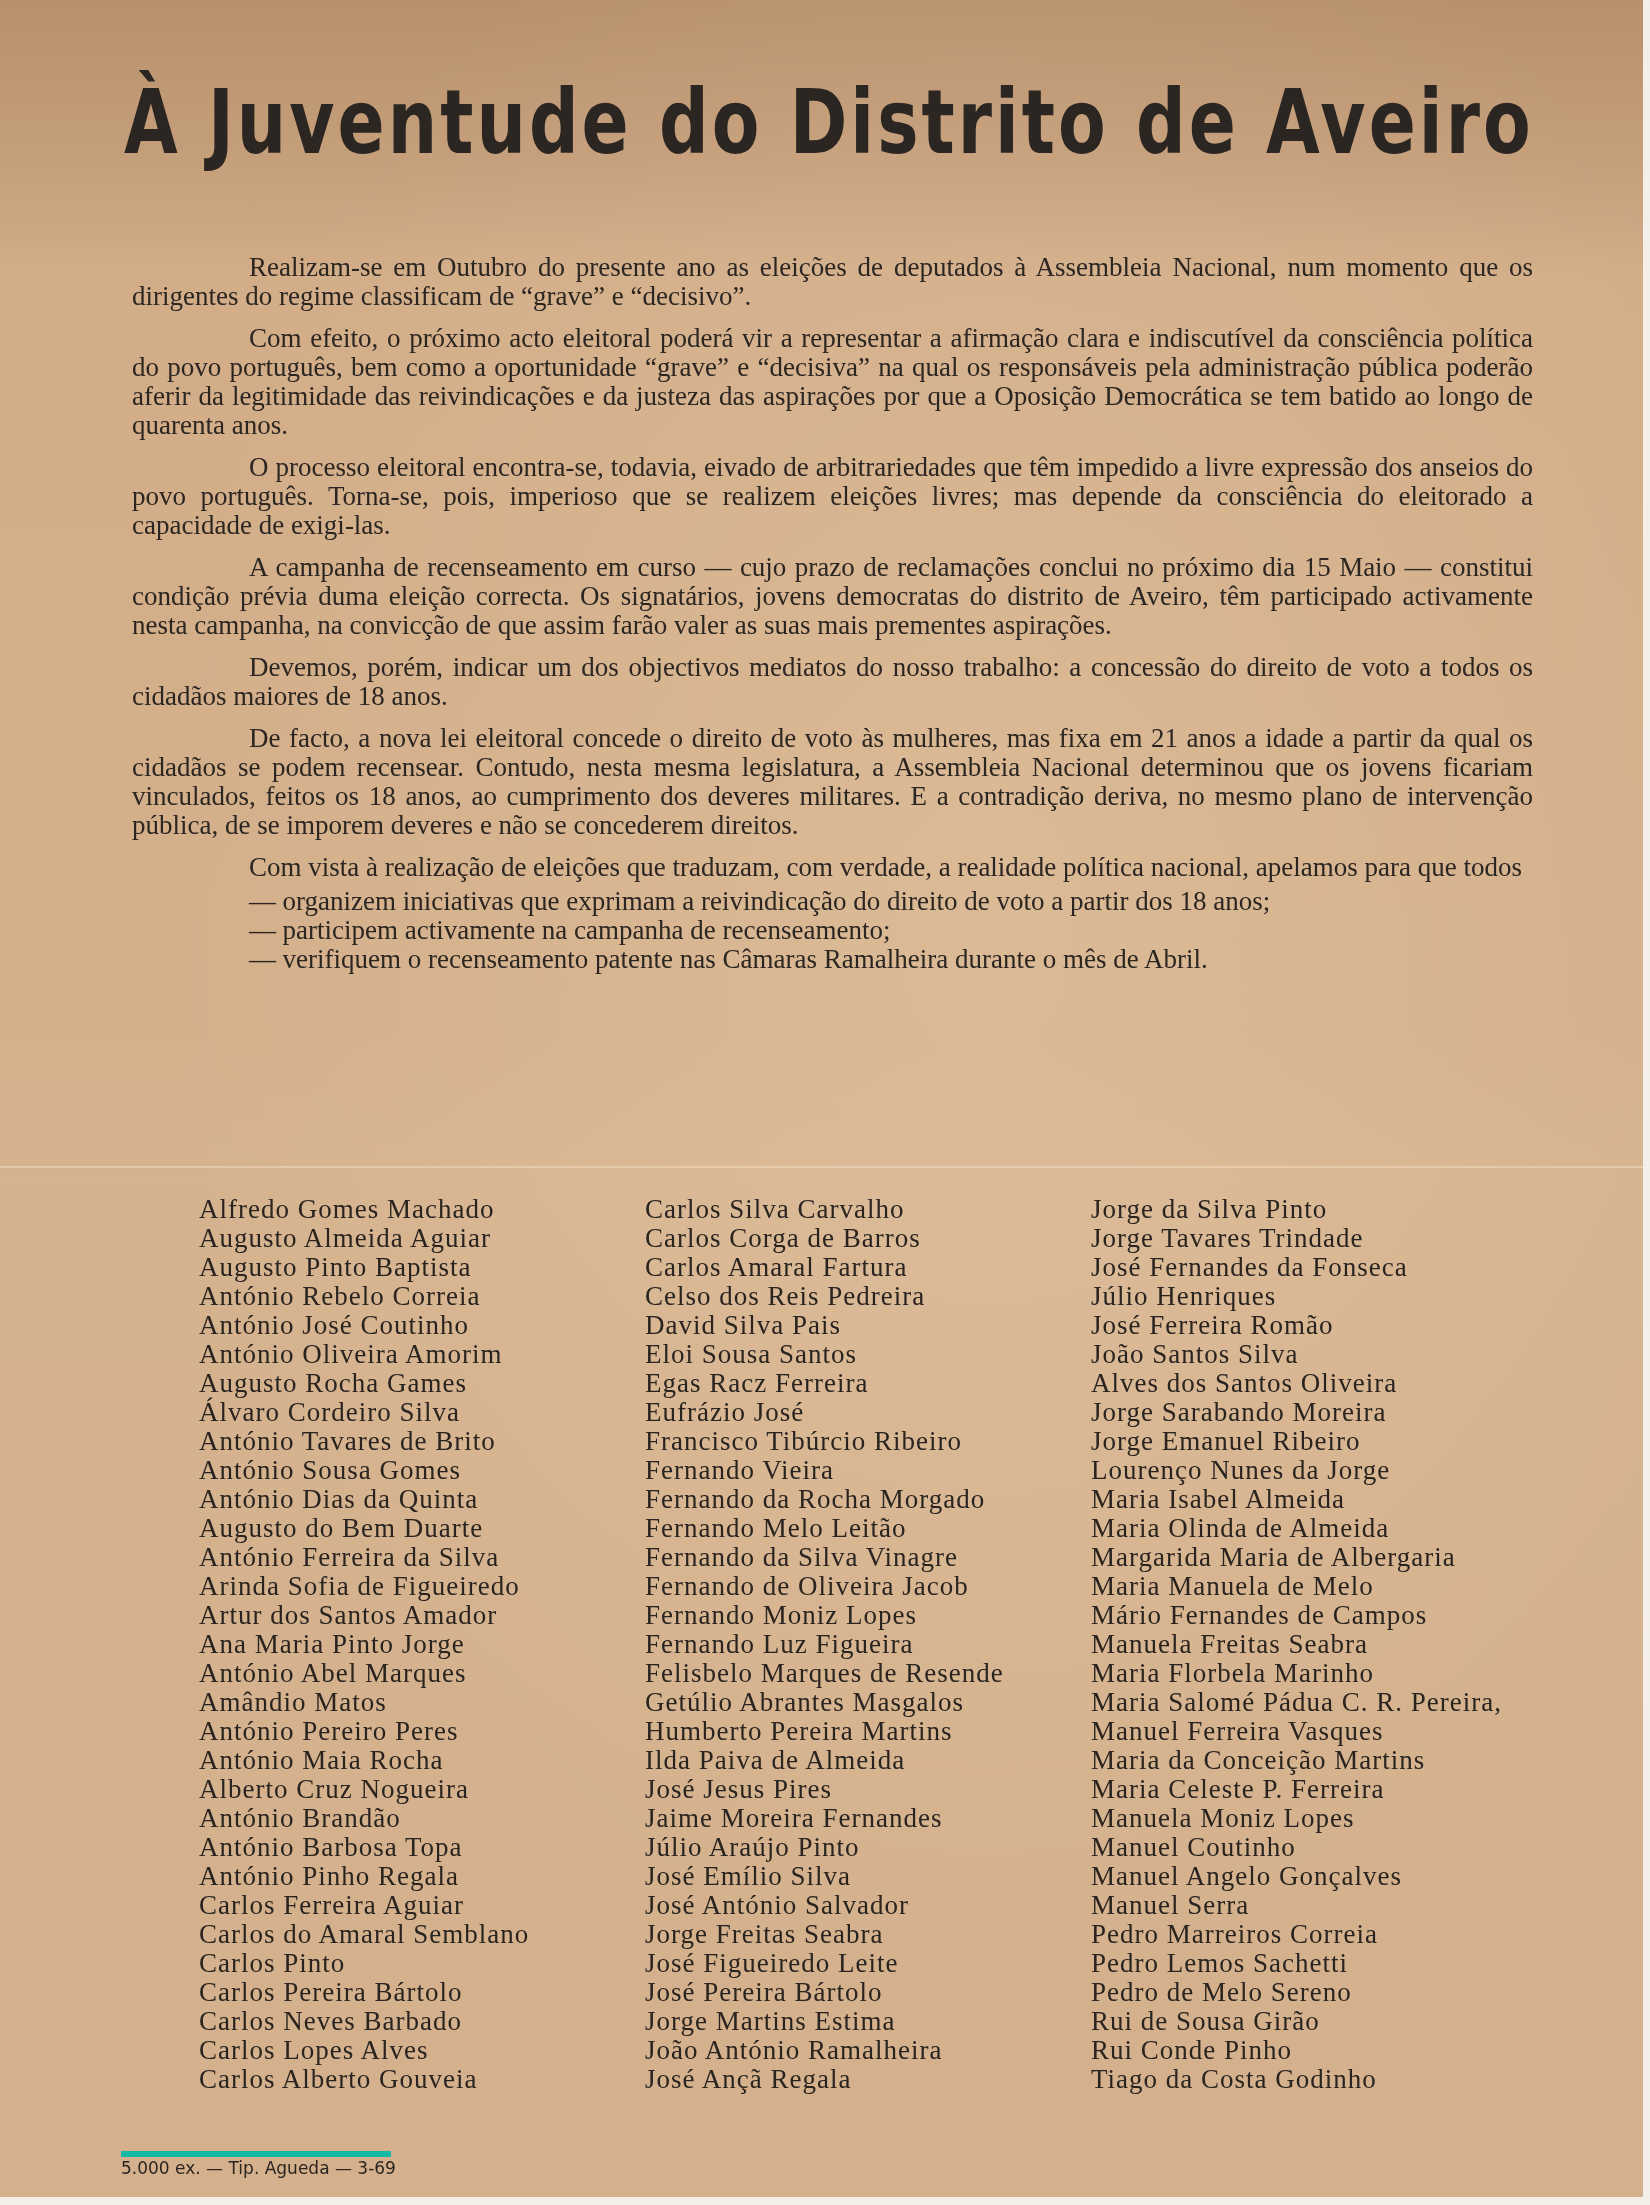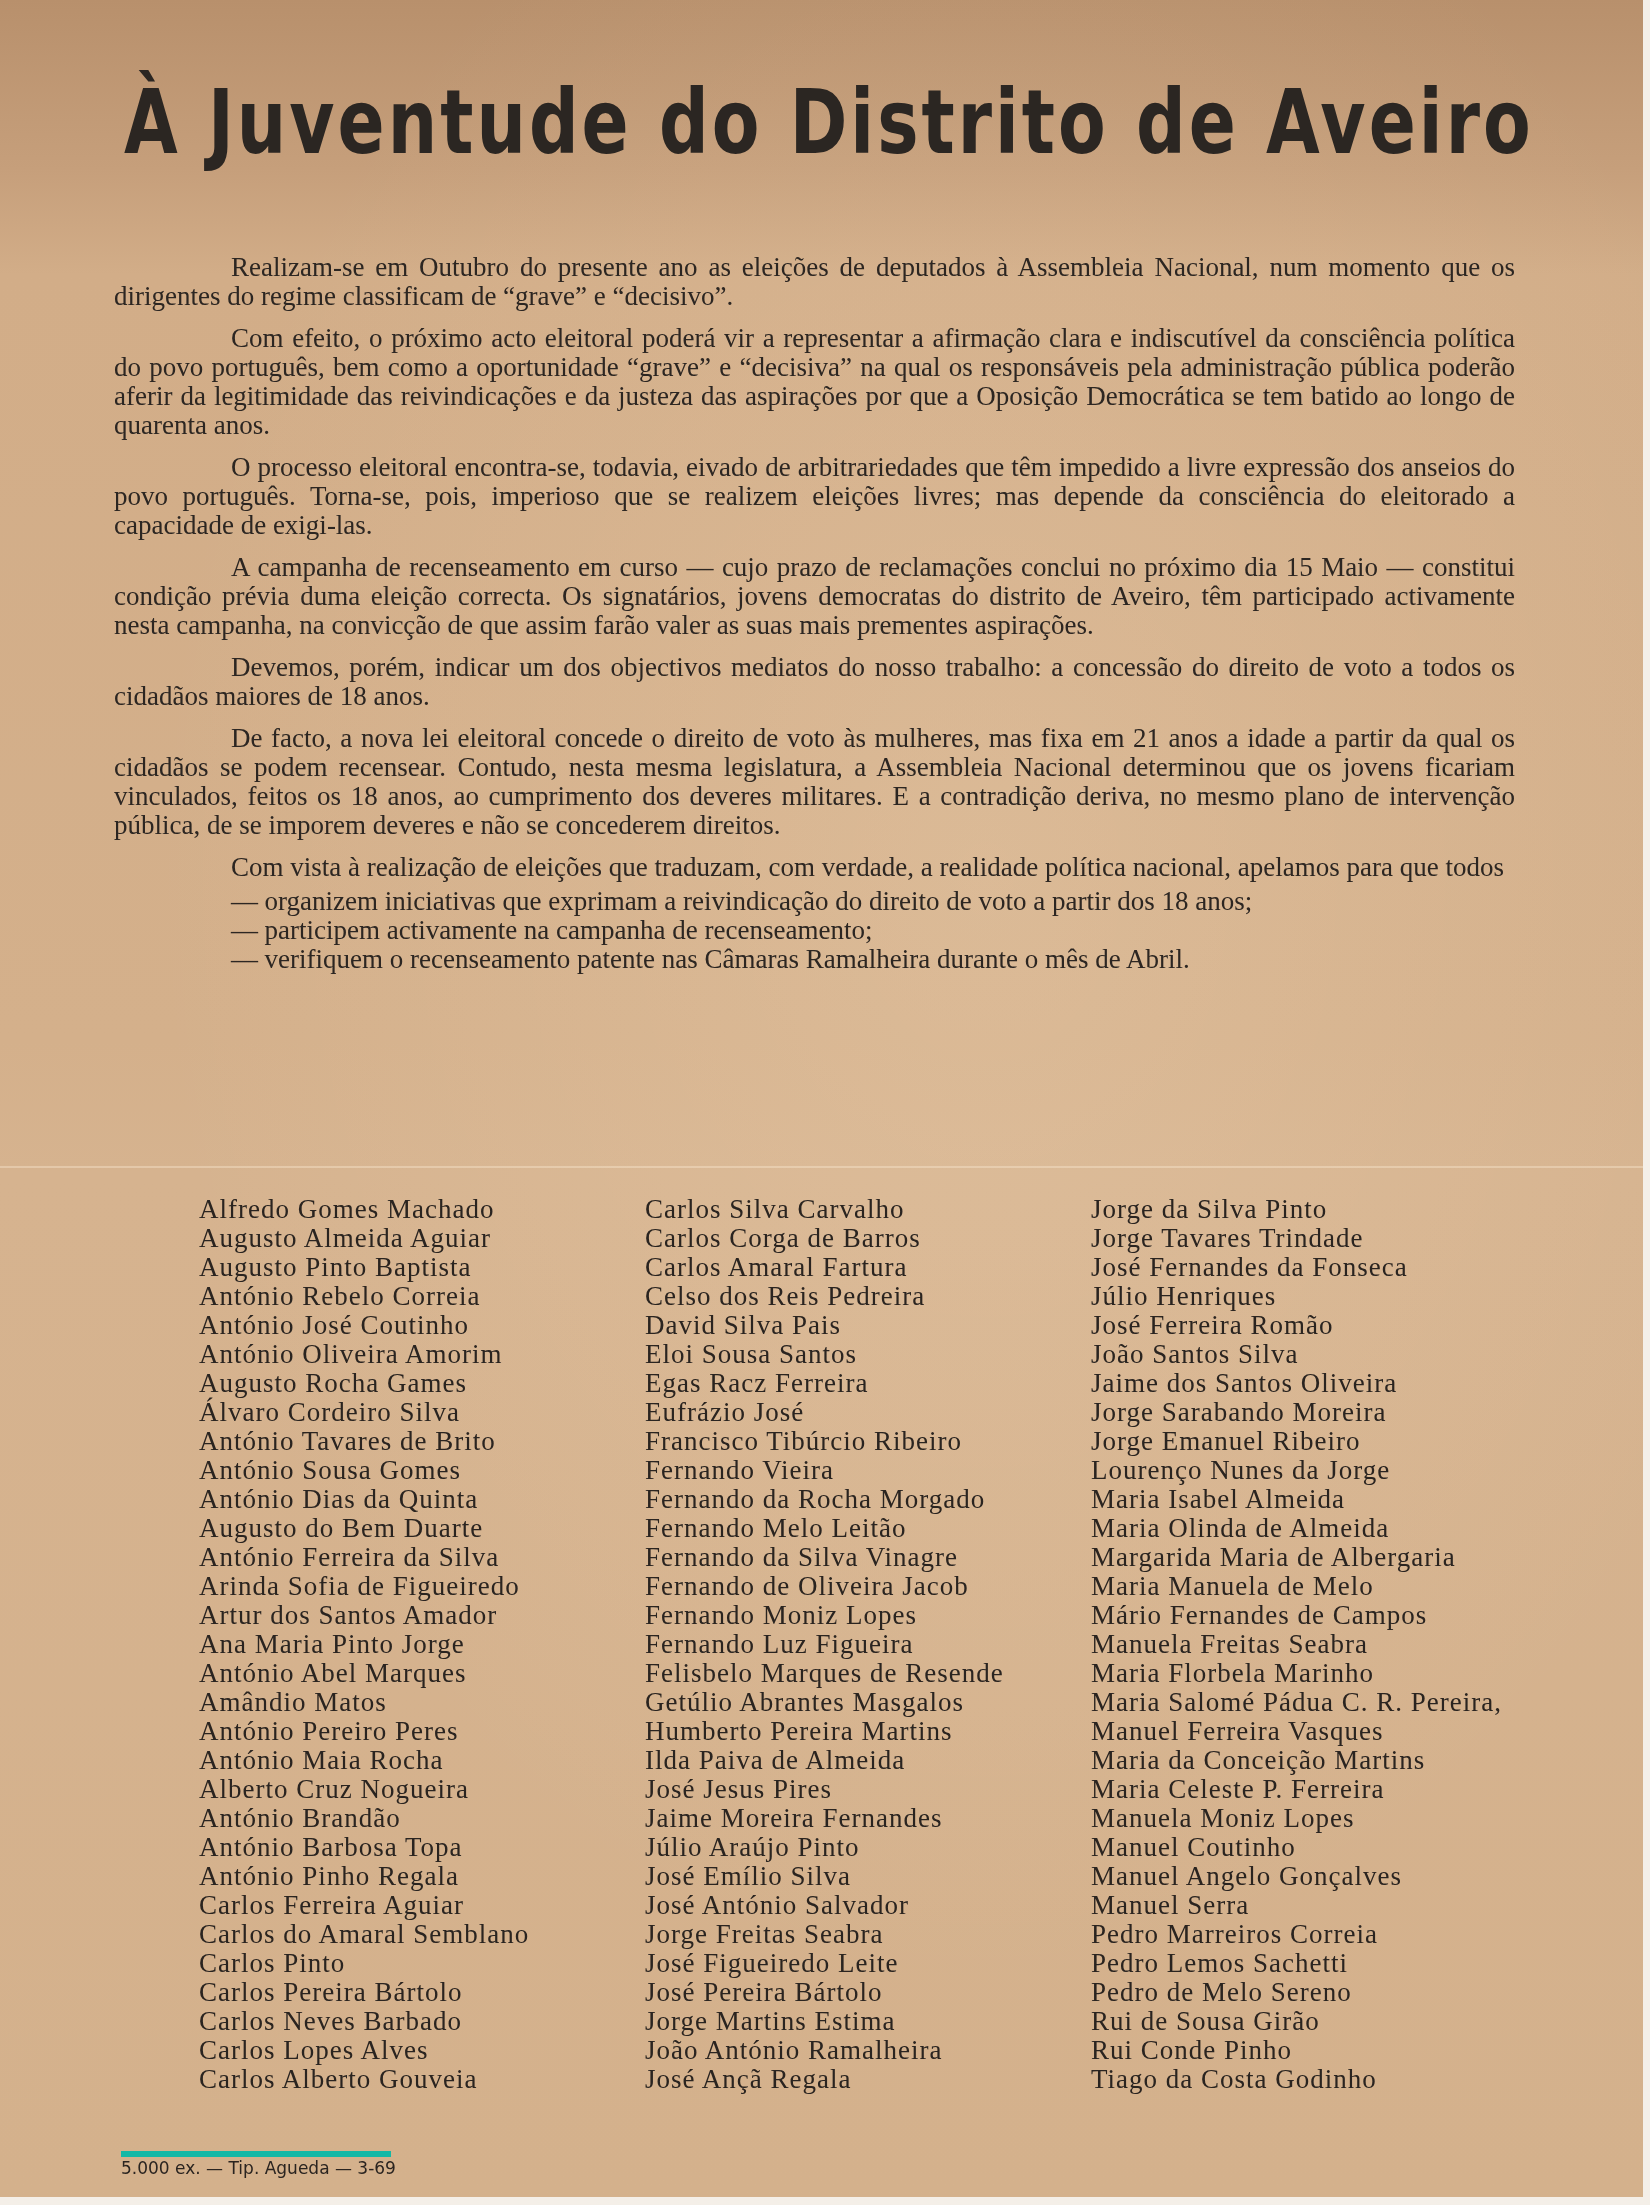--- a/index.html
+++ b/index.html
@@ -26,21 +26,21 @@
     position: absolute; left: 124px; top: 77px; width: 1407px;
     font-family: "DejaVu Sans", "Liberation Sans", sans-serif;
     font-weight: bold;
     font-size: 89px; line-height: 91px;
     letter-spacing: 3.9px;
     color: #2b2622;
     transform: scaleX(0.78); transform-origin: left top;
     white-space: nowrap;
   }
   .body-text {
-    position: absolute; left: 114px; top: 253px; width: 1401px;
+    position: absolute; left: 132px; top: 253px; width: 1401px;
     font-family: "Liberation Serif", serif;
     font-size: 27px; line-height: 29px;
     text-align: justify;
     color: #2c2622;
   }
   .body-text p { margin: 0 0 13px 0; text-indent: 117px; }
   .body-text ul { list-style: none; margin: -3.9px 0 14.3px 0; padding: 0 0 0 117px; }
   .body-text li { margin: 0; }
   .body-text .dash { margin-right: 6.5px; }
   .date { text-indent: 117px; margin-top: 18px !important; }
@@ -159,21 +159,21 @@
       <div class="name">João António Ramalheira</div>
       <div class="name">José Ançã Regala</div>
     </div>
   <div class="col c3" id="col3">
       <div class="name">Jorge da Silva Pinto</div>
       <div class="name">Jorge Tavares Trindade</div>
       <div class="name">José Fernandes da Fonseca</div>
       <div class="name">Júlio Henriques</div>
       <div class="name">José Ferreira Romão</div>
       <div class="name">João Santos Silva</div>
-      <div class="name">Jaime dos Santos Oliveira</div>
+      <div class="name">Alves dos Santos Oliveira</div>
       <div class="name">Jorge Sarabando Moreira</div>
       <div class="name">Jorge Emanuel Ribeiro</div>
       <div class="name">Lourenço Nunes da Jorge</div>
       <div class="name">Maria Isabel Almeida</div>
       <div class="name">Maria Olinda de Almeida</div>
       <div class="name">Margarida Maria de Albergaria</div>
       <div class="name">Maria Manuela de Melo</div>
       <div class="name">Mário Fernandes de Campos</div>
       <div class="name">Manuela Freitas Seabra</div>
       <div class="name">Maria Florbela Marinho</div>

